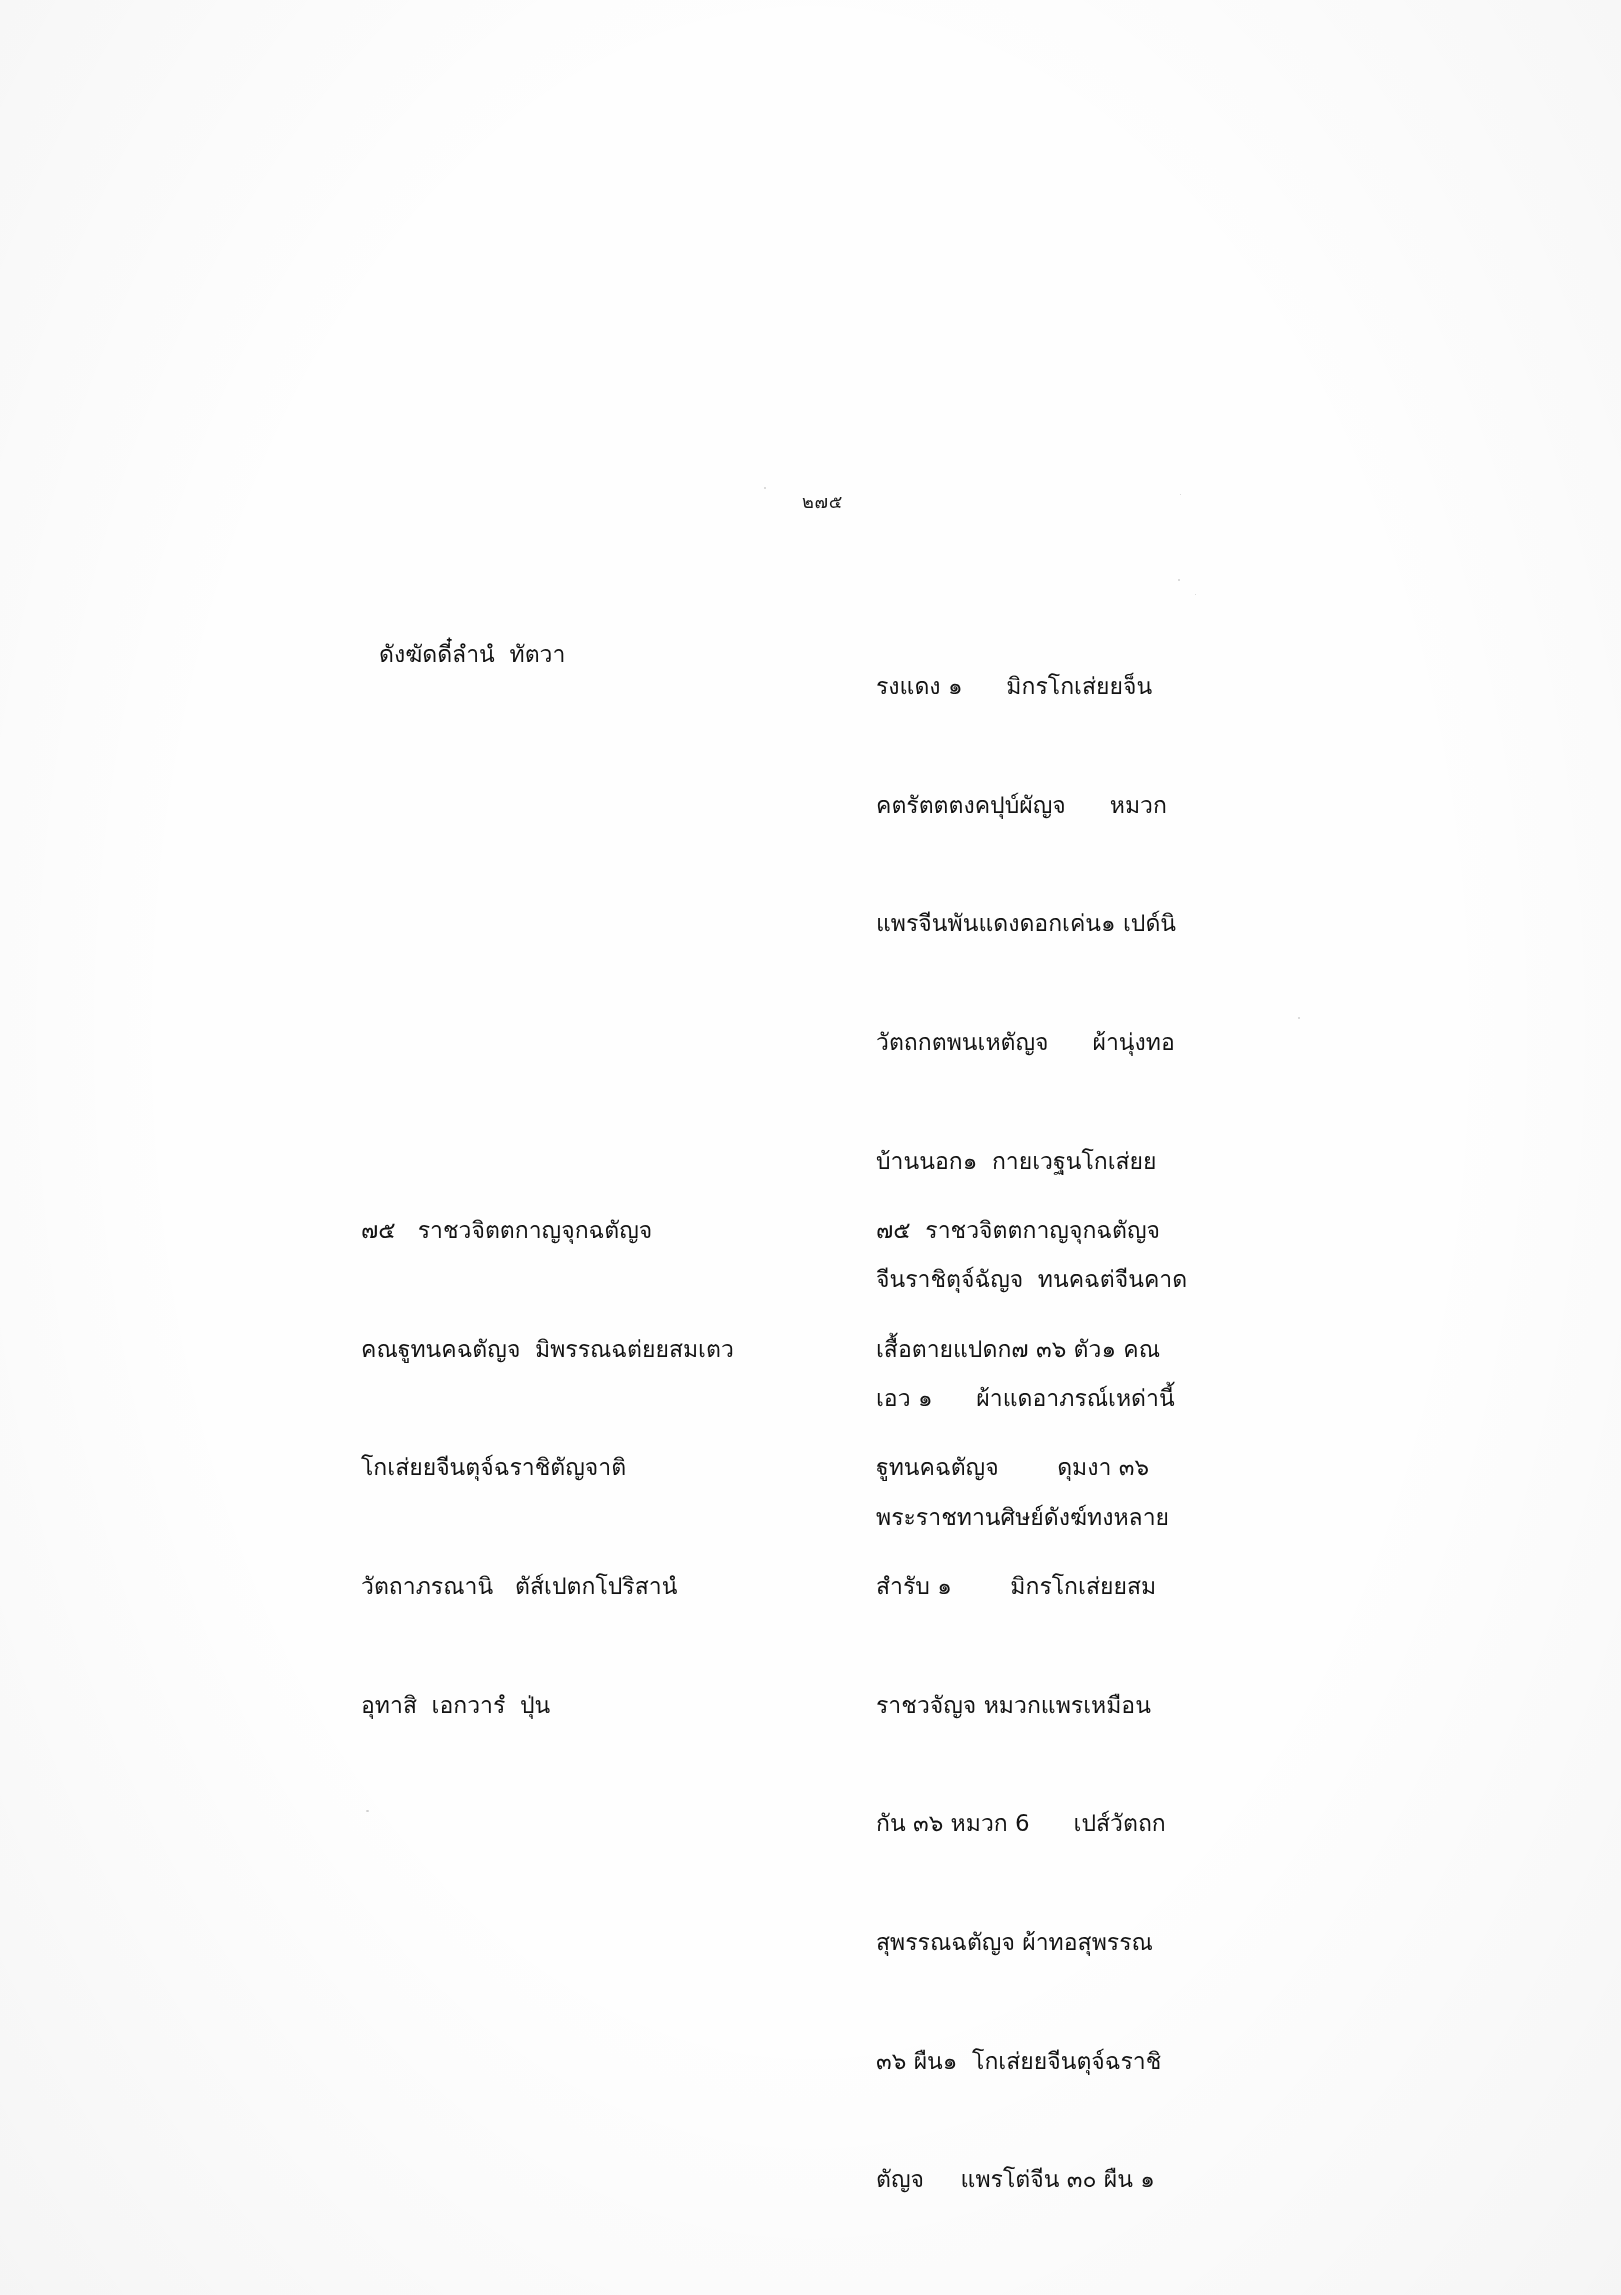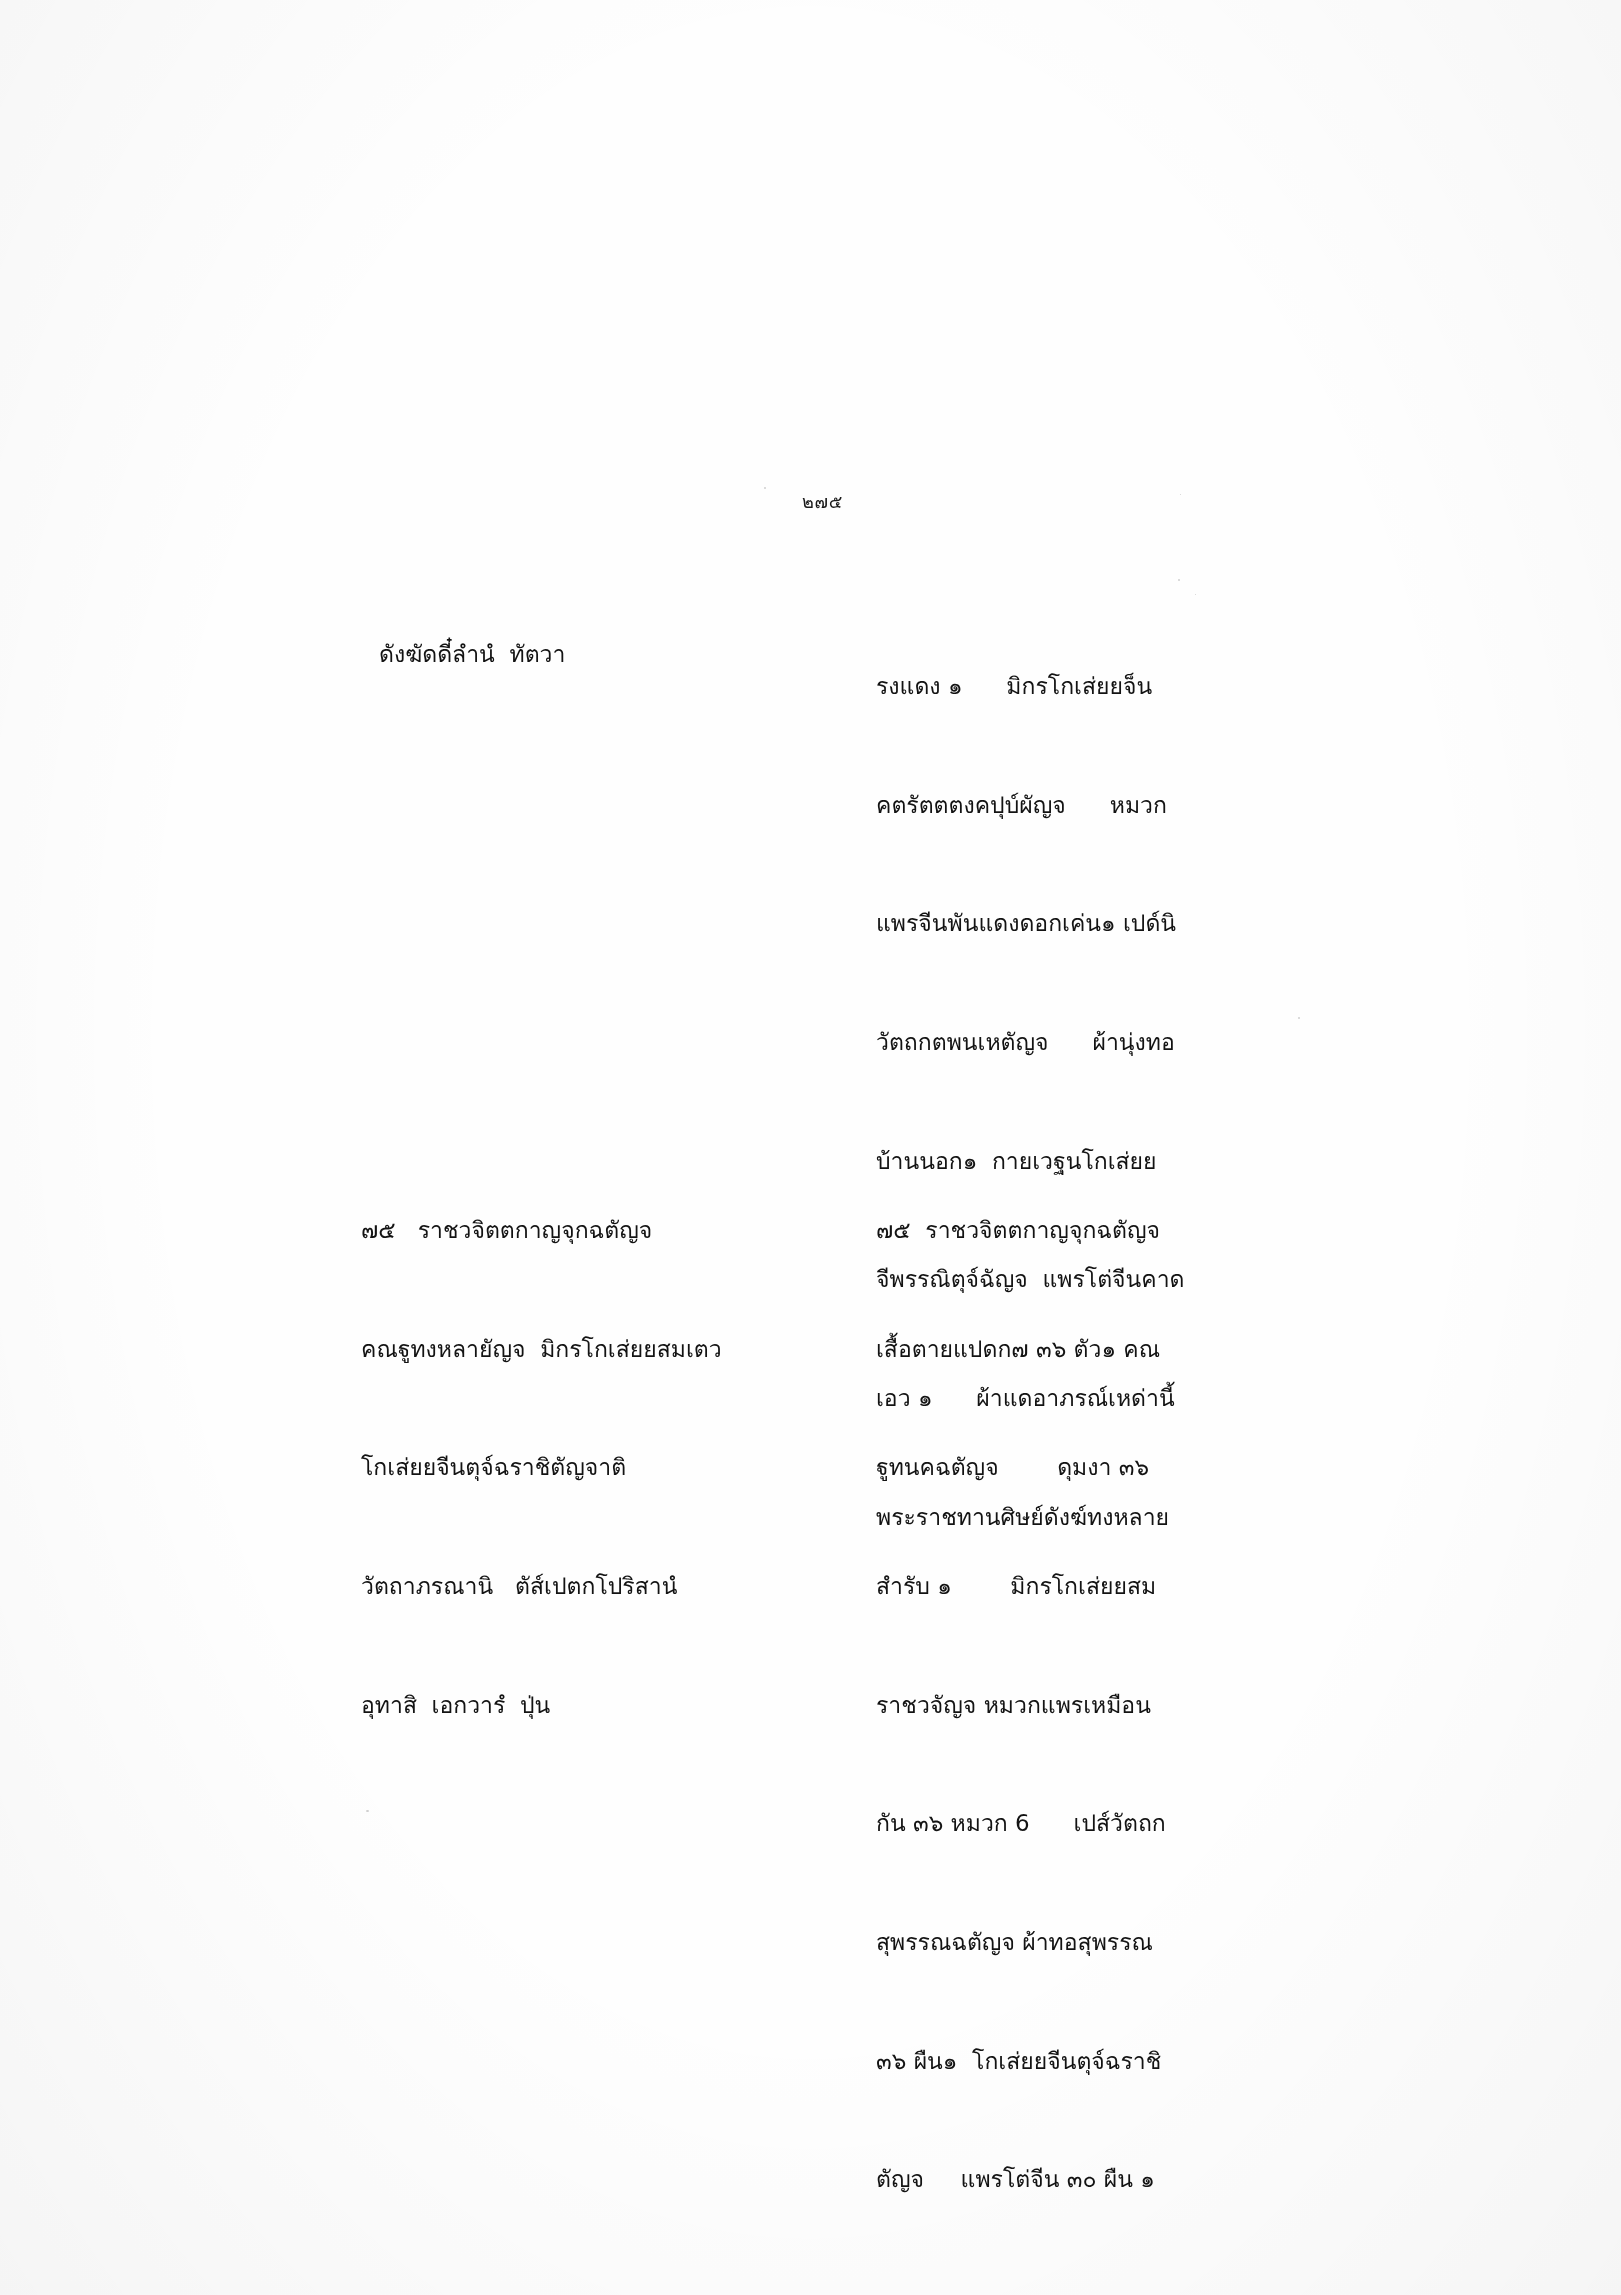--- a/index.html
+++ b/index.html
@@ -102,28 +102,28 @@
   <div class="col" id="col-top-left">
     <span class="line">ดังฆัดดี๋ลำนํ  ทัตวา</span>
   </div>
 
   <div class="col" id="col-top-right">
     <span class="line">รงแดง ๑      มิกรโกเส่ยยจ็น</span>
     <span class="line">คตรัตตตงคปุบ์ผัญจ      หมวก</span>
     <span class="line">แพรจีนพันแดงดอกเค่น๑ เปด์นิ</span>
     <span class="line">วัตถกตพนเหตัญจ      ผ้านุ่งทอ</span>
     <span class="line">บ้านนอก๑  กายเวฐนโกเส่ยย</span>
-    <span class="line">จีพรรณิตุจ์ฉัญจ  แพรโต่จีนคาด</span>
+    <span class="line">จีนราชิตุจ์ฉัญจ  ทนคฉต่จีนคาด</span>
     <span class="line">เอว ๑      ผ้าแดอาภรณ์เหด่านี้</span>
     <span class="line">พระราชทานศิษย์ดังฆ์ทงหลาย</span>
   </div>
 
   <div class="col" id="col-bottom-left">
     <span class="line">๗๕   ราชวจิตตกาญจุกฉตัญจ</span>
-    <span class="line">คณฐูทงหลายัญจ  มิกรโกเส่ยยสมเตว</span>
+    <span class="line">คณฐูทนคฉตัญจ  มิพรรณฉต่ยยสมเตว</span>
     <span class="line">โกเส่ยยจีนตุจ์ฉราชิตัญจาติ</span>
     <span class="line">วัตถาภรณานิ   ตัส์เปตกโปริสานํ</span>
     <span class="line">อุทาสิ  เอกวารํ  ปุ่น</span>
   </div>
 
   <div class="col" id="col-bottom-right">
     <span class="line">๗๕  ราชวจิตตกาญจุกฉตัญจ</span>
     <span class="line">เสื้อตายแปดก๗ ๓๖ ตัว๑ คณ</span>
     <span class="line">ฐูทนคฉตัญจ        ดุมงา ๓๖</span>
     <span class="line">สำรับ ๑        มิกรโกเส่ยยสม</span>

